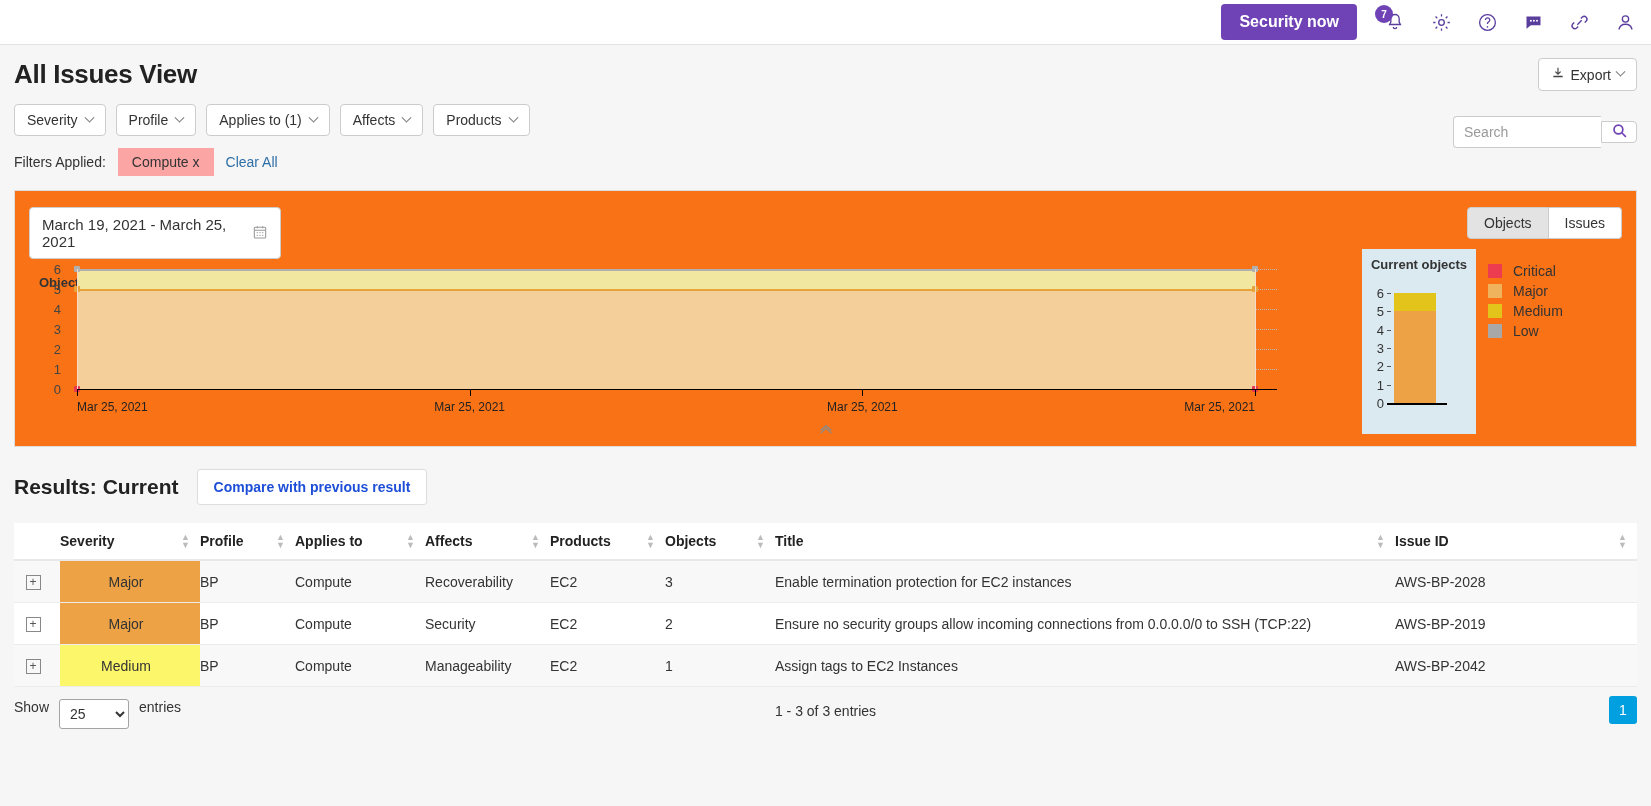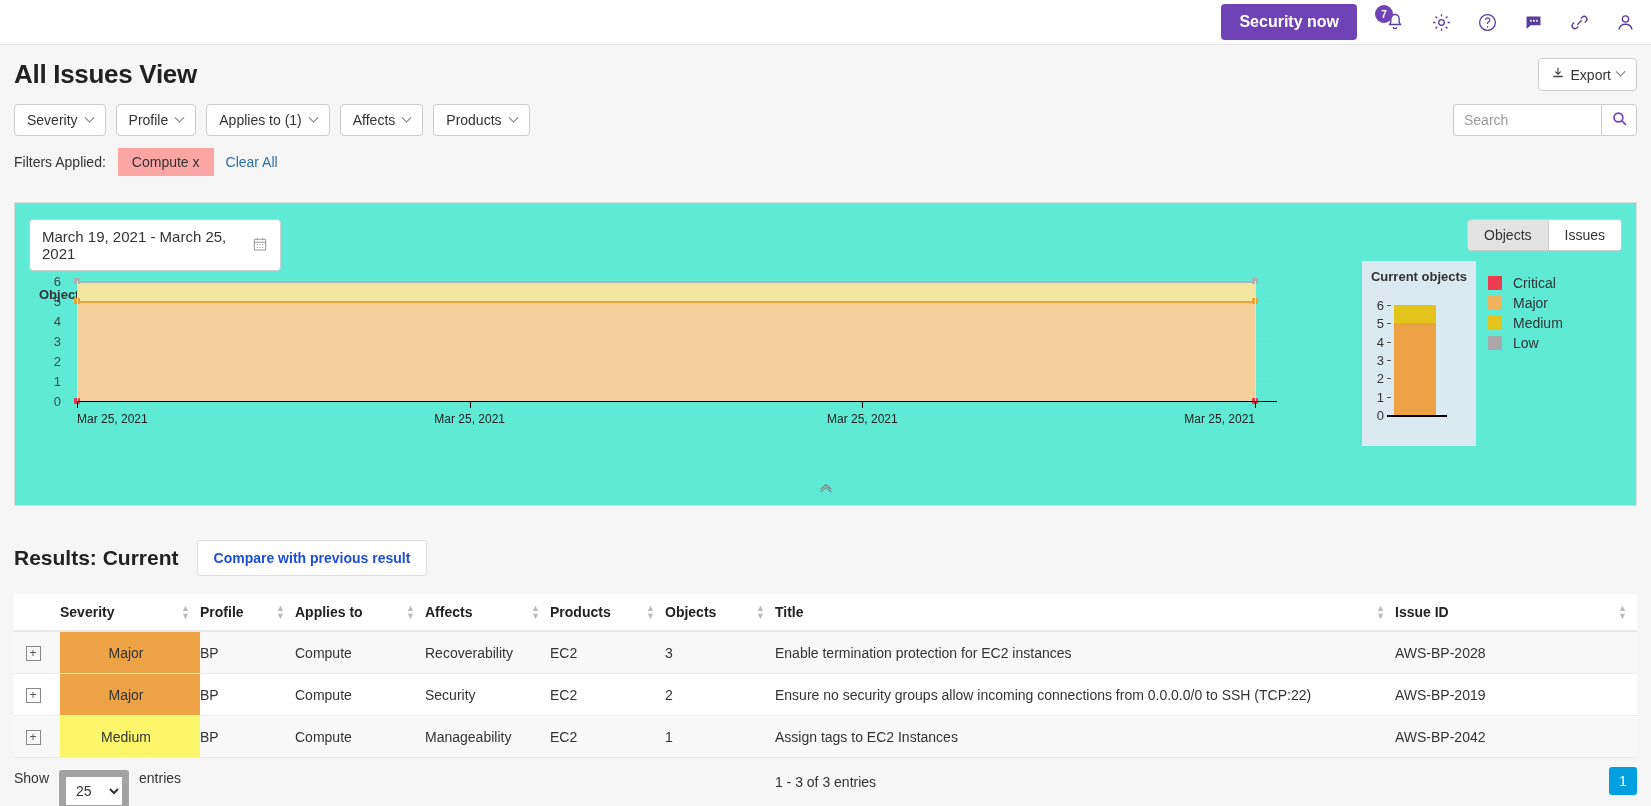--- a/index.html
+++ b/index.html
@@ -46,42 +46,42 @@
   }
   .caret{ display:inline-block; width:7px; height:7px; border-right:1.4px solid #777; border-bottom:1.4px solid #777; transform:rotate(45deg) translate(-2px,-2px); }
 
   .filter-row{ display:flex; align-items:center; gap:10px; position:relative; }
   .filter-btn{
     background:#fff; border:1px solid #ccc; border-radius:4px;
     padding:7px 12px; font-size:14px; color:#333; cursor:pointer;
     display:flex; align-items:center; gap:8px; white-space:nowrap;
     font-family:"Liberation Sans", sans-serif;
   }
-  .search-wrap{ position:absolute; right:0; top:0; display:flex; }
+  .search-wrap{ position:absolute; right:0; top:12px; display:flex;align-items:center; }
   .search-input{
     width:148px; border:1px solid #ccc; border-right:none;
     border-radius:4px 0 0 4px; padding:7px 10px; font-size:14px; outline:none;
     font-family:"Liberation Sans", sans-serif; color:#333;
   }
   .search-input::placeholder{ color:#9a9a9a; }
   .search-btn{
     border:1px solid #ccc; background:#fff; border-radius:0 4px 4px 0;
     width:36px; display:flex; align-items:center; justify-content:center;
     color:#6f42b5; cursor:pointer;
   }
 
   .applied-row{ display:flex; align-items:center; gap:12px; margin-top:12px; padding-bottom:14px; }
   .applied-label{ font-size:14px; color:#333; }
   .chip{ background:#fca5a5; padding:6px 14px; font-size:14px; color:#333; cursor:pointer; }
   .clear-all{ color:#2f6fa8; font-size:14px; cursor:pointer; }
 
   
   .card{
-    margin:12px 14px; background:#5eead4; border:1px solid #ddd; position:relative;
-    height:304px;
+    margin:0 14px; background:#f97316; border:1px solid #ddd; position:relative;
+    height:257px;
   }
   .card-top{ display:flex; align-items:flex-start; justify-content:space-between; padding:16px 14px 0 14px; }
   .daterange{
     border:1px solid #ccc; border-radius:4px; background:#fff;
     padding:8px 12px; font-size:15px; color:#333; display:flex; align-items:center;
     gap:14px; width:252px; justify-content:space-between; cursor:pointer;
   }
   .toggle-group{ display:flex; }
   .tgl{
     border:1px solid #ccc; background:#fff; padding:7px 16px; font-size:14px;
@@ -150,21 +150,21 @@
   td.sev.medium{ background:#fbf66a; color:#333; }
   td.exp{ width:46px; text-align:center; padding-left:0; }
   .plusbox{
     display:inline-block; width:15px; height:15px; border:1px solid #888;
     line-height:13px; font-size:12px; color:#555; text-align:center; cursor:pointer;
   }
 
   .tfoot{ display:flex; align-items:flex-start; padding:12px 14px 0 14px; position:relative; }
   .show-lbl{ font-size:14px; color:#333; margin-right:10px; }
   .entries-sel{
-    border:7px solid #a3a3a3; border-radius:3px; padding:5px 6px; font-size:14px;
+    border:1px solid #a3a3a3; border-radius:3px; padding:5px 6px; font-size:14px;
     background:#fff; font-family:"Liberation Sans", sans-serif; color:#333; width:70px;
   }
   .entries-lbl{ font-size:14px; color:#333; margin-left:10px; }
   .info{ position:absolute; left:50%; transform:translateX(-50%); font-size:14px; color:#333; top:16px; }
   .pager{ position:absolute; right:14px; top:9px; background:#00a0e0; color:#fff; width:28px; height:28px; border-radius:3px; display:flex; align-items:center; justify-content:center; font-size:14px; cursor:pointer; }
 </style>
 </head>
 <body>
 
 <div class="topbar">

